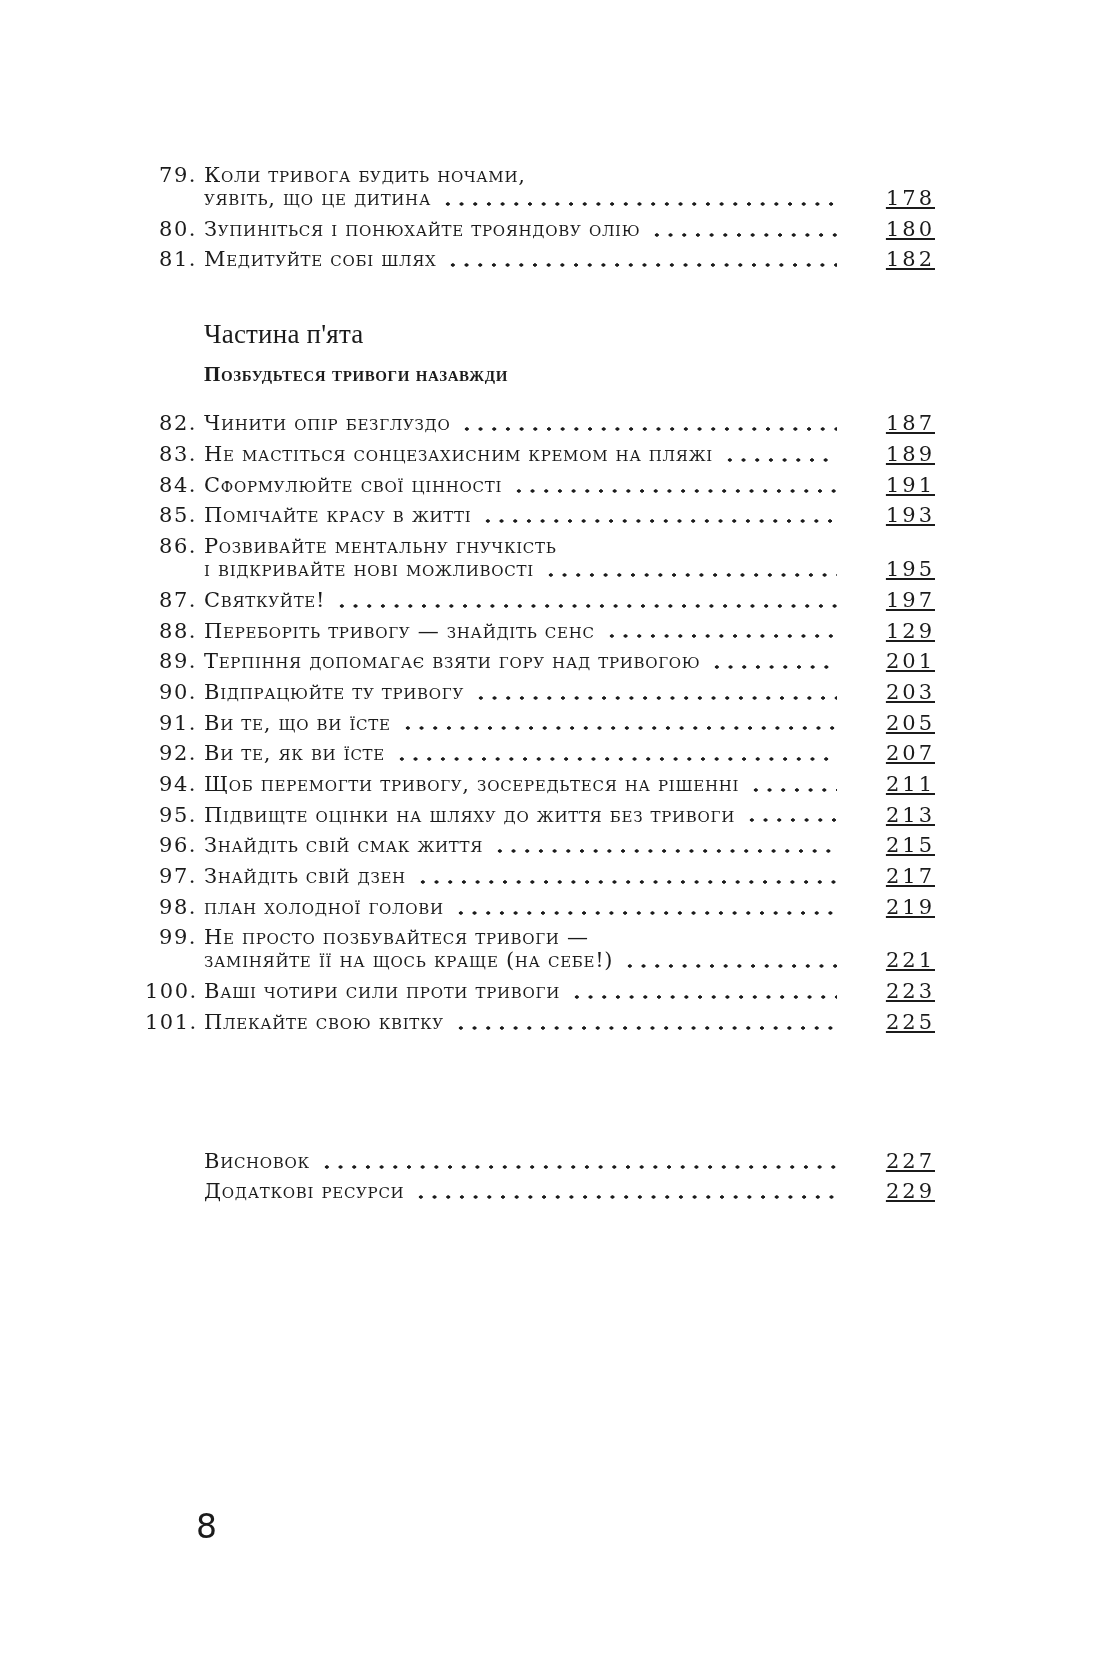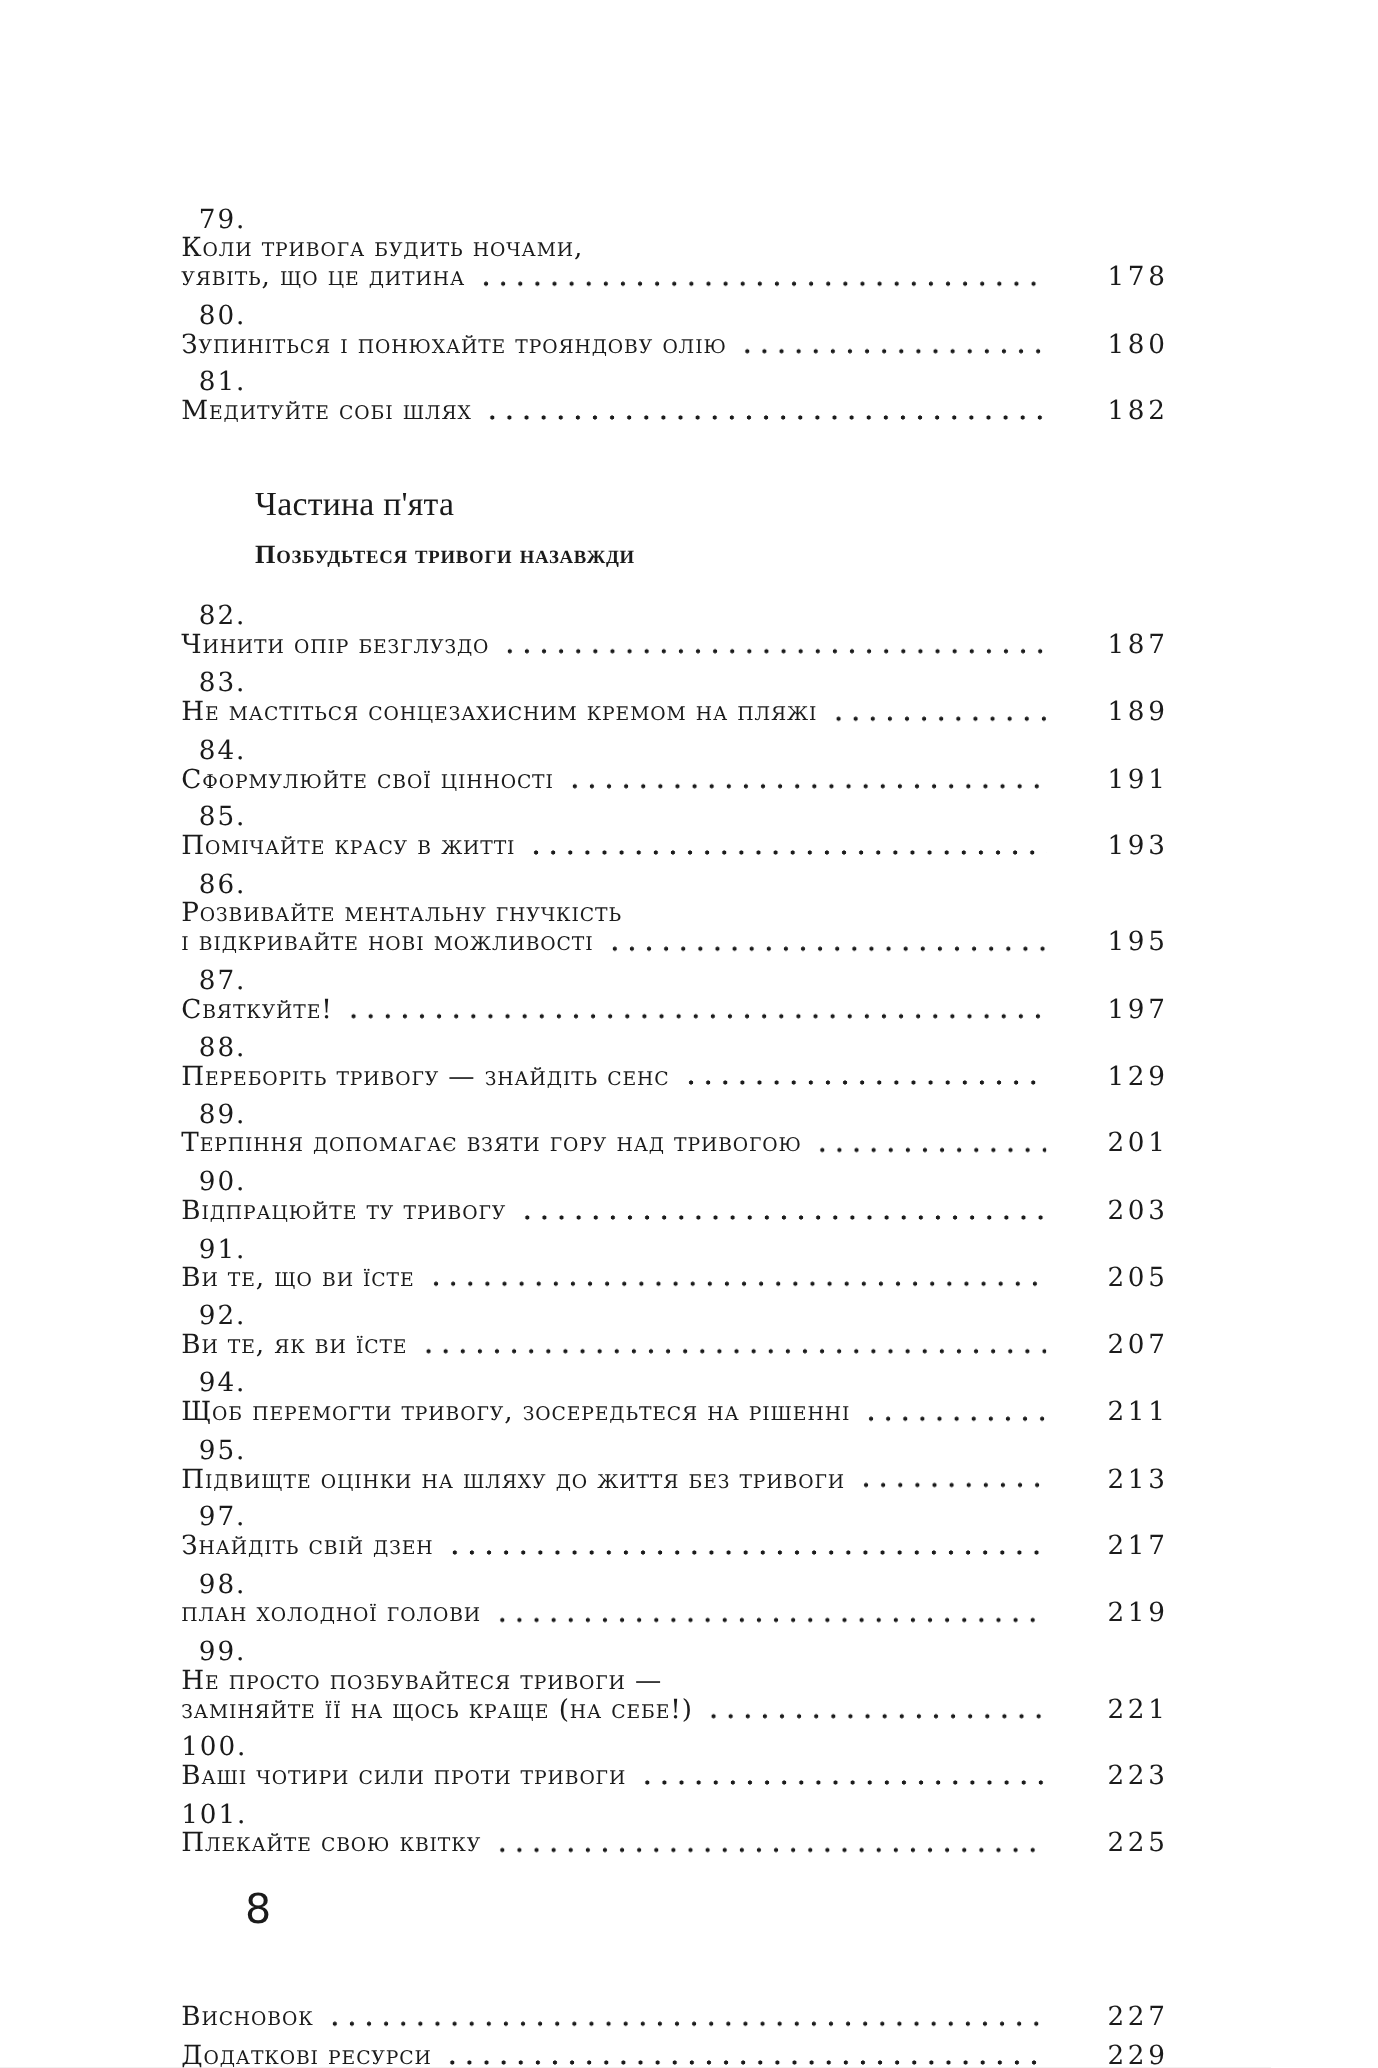--- a/index.html
+++ b/index.html
@@ -20,21 +20,20 @@
     top: 164px;
     width: 790px;
   }
   .toc-row {
     display: flex;
     font-size: 21px;
     line-height: 23px;
     letter-spacing: 0.7px;
     margin-bottom: 7.7px;
     font-variant: small-caps;
-    flex-direction: column;
   }
   .toc-row .num {
     flex: none;
     width: 52px;
     margin-right: 7px;
     text-align: right;
     letter-spacing: 1.5px;
   }
   .toc-row .body { flex: 1; min-width: 0; }
   .tline { display: flex; }
@@ -46,20 +45,21 @@
     background-image: radial-gradient(circle, #1b1b1b 1.55px, transparent 1.95px);
     background-size: 13.7px 4.2px;
     background-repeat: repeat-x;
     background-position: left 3px bottom 4px;
   }
   .pagenum {
     flex: none;
     width: 72px;
     text-align: right;
     letter-spacing: 3px;
+    text-decoration: underline;
   }
   .section-heading {
     margin: 46px 0 18px 59px;
     font-family: Liberation Serif, serif;
     font-variant: normal;
   }
   .kicker {
     font-size: 27px;
     line-height: 34px;
     letter-spacing: 0.2px;
@@ -257,20 +257,30 @@
     <span class="num">95.</span>
     <span class="body">
             <span class="tline last">
               <span class="text">Підвищте оцінки на шляху до життя без тривоги</span>
               <span class="leader"></span>
               <span class="pagenum">213</span>
             </span>
           </span>
   </div>
         <div class="toc-row">
+    <span class="num">96.</span>
+    <span class="body">
+            <span class="tline last">
+              <span class="text">Знайдіть свій смак життя</span>
+              <span class="leader"></span>
+              <span class="pagenum">215</span>
+            </span>
+          </span>
+  </div>
+        <div class="toc-row">
     <span class="num">97.</span>
     <span class="body">
             <span class="tline last">
               <span class="text">Знайдіть свій дзен</span>
               <span class="leader"></span>
               <span class="pagenum">217</span>
             </span>
           </span>
   </div>
         <div class="toc-row">

